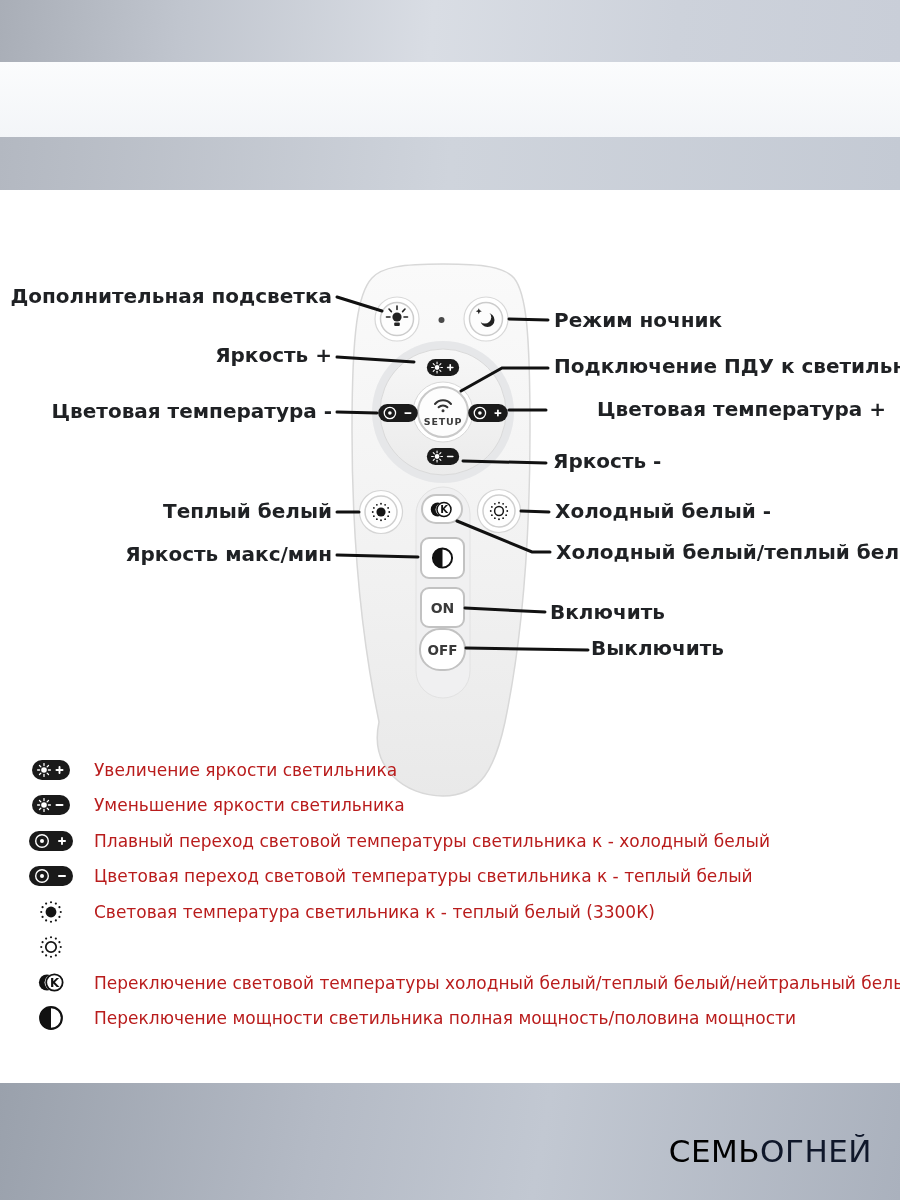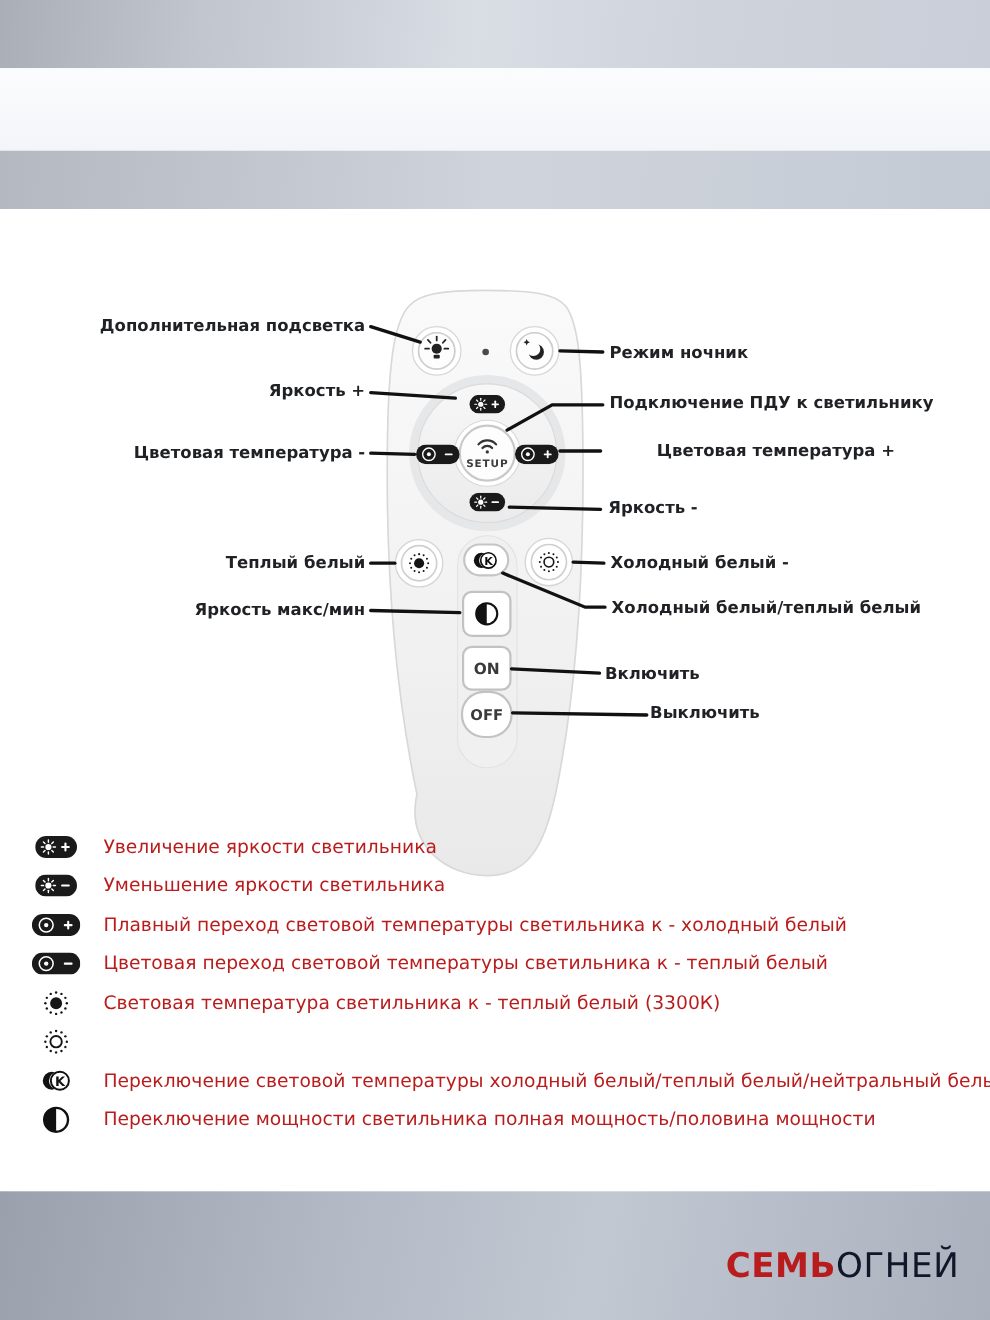--- a/index.html
+++ b/index.html
@@ -10,30 +10,30 @@
   .band{position:absolute;left:0;width:900px;}
   .band-top{top:0;height:62px;background:linear-gradient(95deg,#a9aeb7 0%,#c0c5ce 20%,#d9dde4 48%,#cdd2db 75%,#c9ced8 100%);}
   .title-band{position:absolute;left:0;top:62px;width:900px;height:75px;background:linear-gradient(180deg,#fbfcfd 0%,#f3f5f8 100%);}
   .band-mid{top:137px;height:53px;background:linear-gradient(95deg,#b3b8c1 0%,#cfd4dc 50%,#c4cad4 100%);}
   .footer-band{position:absolute;left:0;top:1083px;width:900px;height:117px;background:linear-gradient(100deg,#9aa1ac 0%,#b4bac5 35%,#c2c8d2 60%,#aab1bd 100%);}
 
   .page-title{position:absolute;left:48px;top:84px;margin:0;font-size:31px;font-weight:800;color:#17191d;letter-spacing:0px;white-space:nowrap;transform:scaleX(0.88);transform-origin:left center;}
 
   .diagram-svg{position:absolute;left:0;top:0;width:900px;height:1200px;z-index:1;}
 
-  .callout{position:absolute;z-index:2;font-size:15px;font-weight:600;color:#1f2124;white-space:nowrap;transform:translateY(-55%);}
+  .callout{position:absolute;z-index:2;font-size:20px;font-weight:600;color:#1f2124;white-space:nowrap;transform:translateY(-55%);}
   .callout.left{text-align:right;}
 
   .legend{position:absolute;left:28px;top:752px;width:860px;z-index:2;}
   .legend-row{display:flex;align-items:center;height:35.5px;}
   .legend-icon-cell{width:46px;display:flex;justify-content:center;align-items:center;flex:0 0 46px;}
   .legend-text{margin-left:20px;font-size:17px;font-weight:500;color:#b91c1c;white-space:nowrap;}
 
   .brand{position:absolute;right:28px;top:1133px;z-index:2;font-size:31px;letter-spacing:0.5px;white-space:nowrap;}
-  .brand .b{font-weight:700;color:#b91c1c;}
+  .brand .b{font-weight:400;color:#000000;}
   .brand .l{font-weight:400;color:#0f172a;}
 </style>
 </head>
 <body>
 
 <div class="page">
 
   <div class="band band-top"></div>
   <div class="title-band">
     <h1 class="page-title">ИНСТРУКЦИЯ ПО ИСПОЛЬЗОВАНИЮ ПДУ</h1>

